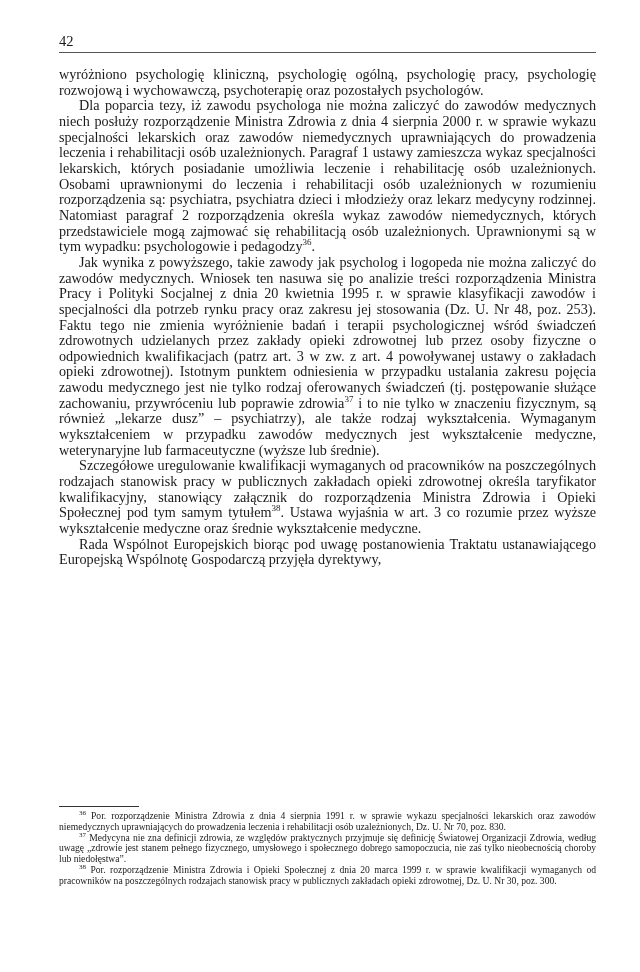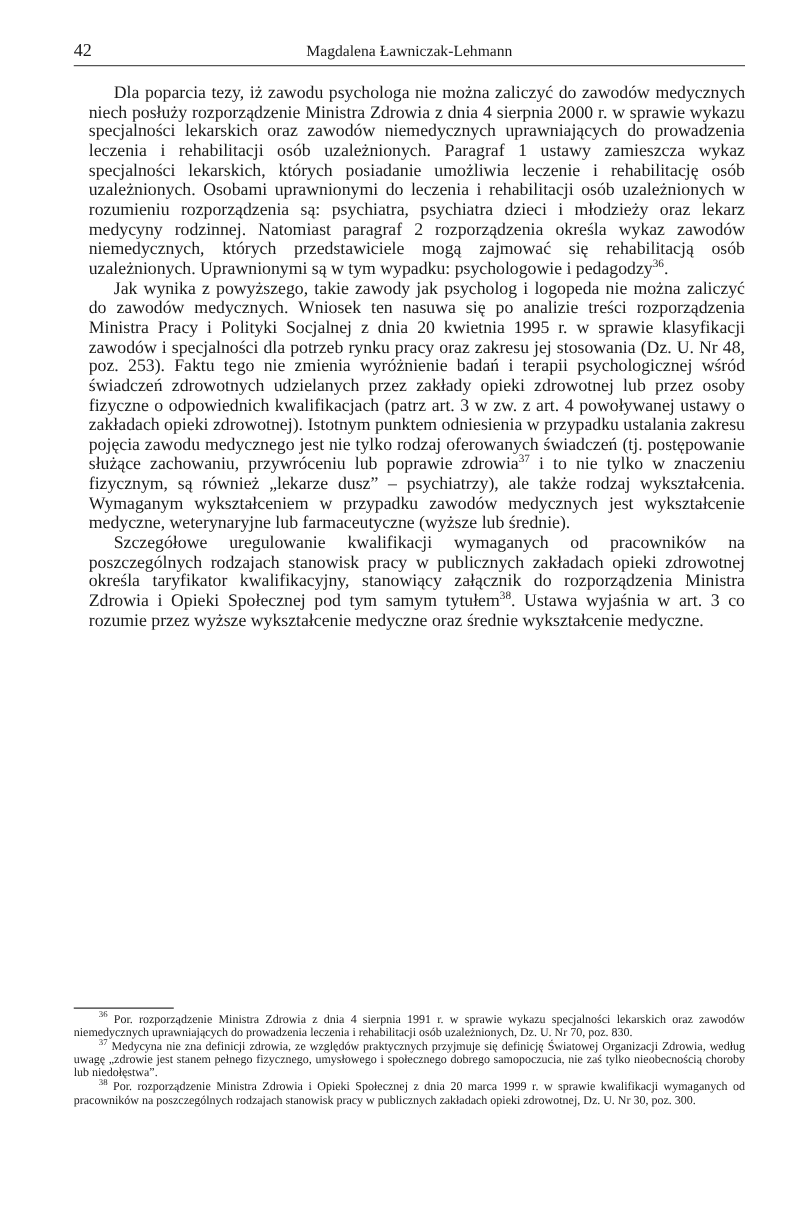--- a/index.html
+++ b/index.html
@@ -4,46 +4,47 @@
 <style>
   html, body { margin: 0; padding: 0; background: #ffffff; }
   body { width: 640px; height: 972px; position: relative; overflow: hidden; color: #1a1a1a; }
   .page { position: absolute; left: 59px; top: 0; width: 537px; }
   .running-head { position: absolute; top: 33px; left: 0; width: 537px; height: 19px; font-family: "Liberation Serif", "DejaVu Serif", serif; font-size: 13px; }
   .page-number { position: absolute; left: 0; top: 0; font-size: 14.5px; text-align: right; }
   .running-title { position: absolute; left: 0; right: 0; top: 1px; text-align: center; font-size: 12.5px; }
   .head-rule { position: absolute; top: 52px; left: 0; width: 537px; height: 0; border-top: 1px solid #555; }
   .body-text { position: absolute; top: 67px; left: 0; width: 537px; font-family: "Liberation Serif", "DejaVu Serif", serif; font-size: 14.2px; line-height: 15.65px; text-align: justify; hyphens: none; }
   .body-text p { margin: 0; text-indent: 0; }
-  .body-text p.indent { text-indent: 20px; margin-left: 12px; }
+  .body-text p.indent { text-indent: 20px; }
   sup { font-size: 9px; line-height: 0; vertical-align: super; }
   .fn-rule { position: absolute; top: 806px; left: 0; width: 80px; border-top: 1px solid #333; }
   .footnotes { position: absolute; top: 811px; left: 0; width: 537px; font-family: "Liberation Serif", "DejaVu Serif", serif; font-size: 9.6px; line-height: 10.8px; text-align: justify; }
   .footnotes p { margin: 0; text-indent: 20px; }
   .footnotes sup { font-size: 7px; }
 </style>
 </head>
 <body>
 
 <div class="page">
 
   <div class="running-head">
     <span class="page-number">42</span>
-    <div class="running-title">Magdalena Ławniczak-Lehmann</div>
   </div>
   <div class="head-rule"></div>
 
   <div class="body-text">
+    <p><span>wyróżniono psychologię kliniczną, psychologię ogólną, psychologię pracy, psychologię rozwojową i wychowawczą, psychoterapię oraz pozostałych psychologów.</span></p>
 
     <p class="indent"><span>Dla poparcia tezy, iż zawodu psychologa nie można zaliczyć do zawodów medycznych niech posłuży rozporządzenie Ministra Zdrowia z dnia 4 sierpnia 2000 r. w sprawie wykazu specjalności lekarskich oraz zawodów niemedycznych uprawniających do prowadzenia leczenia i rehabilitacji osób uzależnionych. Paragraf 1 ustawy zamieszcza wykaz specjalności lekarskich, których posiadanie umożliwia leczenie i rehabilitację osób uzależnionych. Osobami uprawnionymi do leczenia i rehabilitacji osób uzależnionych w rozumieniu rozporządzenia są: psychiatra, psychiatra dzieci i młodzieży oraz lekarz medycyny rodzinnej. Natomiast paragraf 2 rozporządzenia określa wykaz zawodów niemedycznych, których przedstawiciele mogą zajmować się rehabilitacją osób uzależnionych. Uprawnionymi są w tym wypadku: psychologowie i pedagodzy</span><sup>36</sup><span>.</span></p>
 
     <p class="indent"><span>Jak wynika z powyższego, takie zawody jak psycholog i logopeda nie można zaliczyć do zawodów medycznych. Wniosek ten nasuwa się po analizie treści rozporządzenia Ministra Pracy i Polityki Socjalnej z dnia 20 kwietnia 1995 r. w sprawie klasyfikacji zawodów i specjalności dla potrzeb rynku pracy oraz zakresu jej stosowania (Dz. U. Nr 48, poz. 253). Faktu tego nie zmienia wyróżnienie badań i terapii psychologicznej wśród świadczeń zdrowotnych udzielanych przez zakłady opieki zdrowotnej lub przez osoby fizyczne o odpowiednich kwalifikacjach (patrz art. 3 w zw. z art. 4 powoływanej ustawy o zakładach opieki zdrowotnej). Istotnym punktem odniesienia w przypadku ustalania zakresu pojęcia zawodu medycznego jest nie tylko rodzaj oferowanych świadczeń (tj. postępowanie służące zachowaniu, przywróceniu lub poprawie zdrowia</span><sup>37</sup><span> i to nie tylko w znaczeniu fizycznym, są również „lekarze dusz” – psychiatrzy), ale także rodzaj wykształcenia. Wymaganym wykształceniem w przypadku zawodów medycznych jest wykształcenie medyczne, weterynaryjne lub farmaceutyczne (wyższe lub średnie).</span></p>
 
     <p class="indent"><span>Szczegółowe uregulowanie kwalifikacji wymaganych od pracowników na poszczególnych rodzajach stanowisk pracy w publicznych zakładach opieki zdrowotnej określa taryfikator kwalifikacyjny, stanowiący załącznik do rozporządzenia Ministra Zdrowia i Opieki Społecznej pod tym samym tytułem</span><sup>38</sup><span>. Ustawa wyjaśnia w art. 3 co rozumie przez wyższe wykształcenie medyczne oraz średnie wykształcenie medyczne.</span></p>
 
+    <p class="indent"><span>Rada Wspólnot Europejskich biorąc pod uwagę postanowienia Traktatu ustanawiającego Europejską Wspólnotę Gospodarczą przyjęła dyrektywy,</span></p>
   </div>
 
   <div class="fn-rule"></div>
 
   <div class="footnotes">
     <p><sup>36</sup> <span>Por. rozporządzenie Ministra Zdrowia z dnia 4 sierpnia 1991 r. w sprawie wykazu specjalności lekarskich oraz zawodów niemedycznych uprawniających do prowadzenia leczenia i rehabilitacji osób uzależnionych, Dz. U. Nr 70, poz. 830.</span></p>
     <p><sup>37</sup> <span>Medycyna nie zna definicji zdrowia, ze względów praktycznych przyjmuje się definicję Światowej Organizacji Zdrowia, według uwagę „zdrowie jest stanem pełnego fizycznego, umysłowego i społecznego dobrego samopoczucia, nie zaś tylko nieobecnością choroby lub niedołęstwa”.</span></p>
     <p><sup>38</sup> <span>Por. rozporządzenie Ministra Zdrowia i Opieki Społecznej z dnia 20 marca 1999 r. w sprawie kwalifikacji wymaganych od pracowników na poszczególnych rodzajach stanowisk pracy w publicznych zakładach opieki zdrowotnej, Dz. U. Nr 30, poz. 300.</span></p>
   </div>
 

